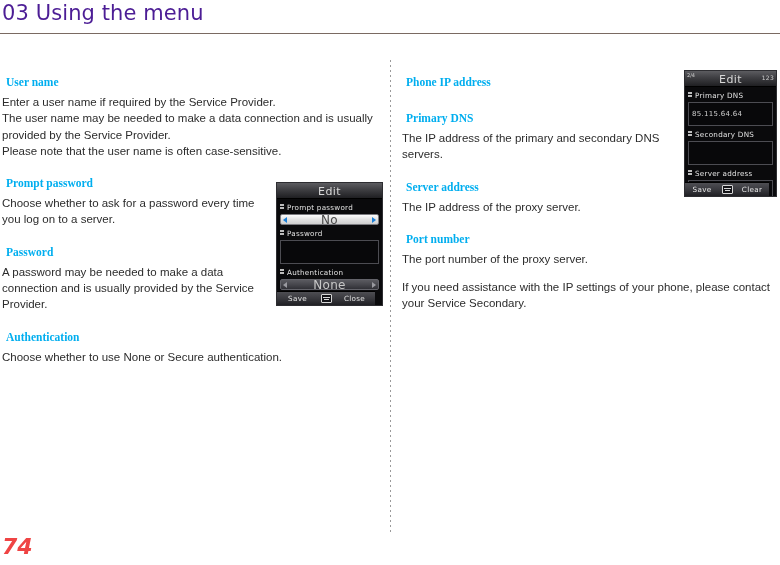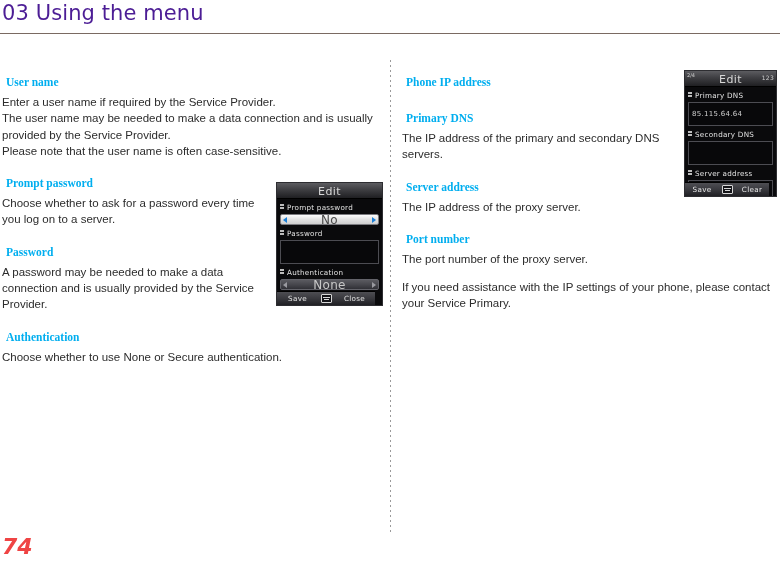--- a/index.html
+++ b/index.html
@@ -332,21 +332,21 @@
   <h2 class="sect">Server address</h2>
   <p class="body narrow-r">The IP address of the proxy server.</p>
 
   <div class="gap"></div>
 
   <h2 class="sect">Port number</h2>
   <p class="body narrow-r">The port number of the proxy server.</p>
 
   <div class="gap"></div>
 
-  <p class="body">If you need assistance with the IP settings of your phone, please contact your Service Primary.</p>
+  <p class="body">If you need assistance with the IP settings of your phone, please contact your Service Secondary.</p>
 </div>
 
 <div class="phone phone-left">
 
   <div class="ph-titlebar">
     <div class="ph-title">Edit</div>
   </div>
 
   <div class="ph-body">
 

